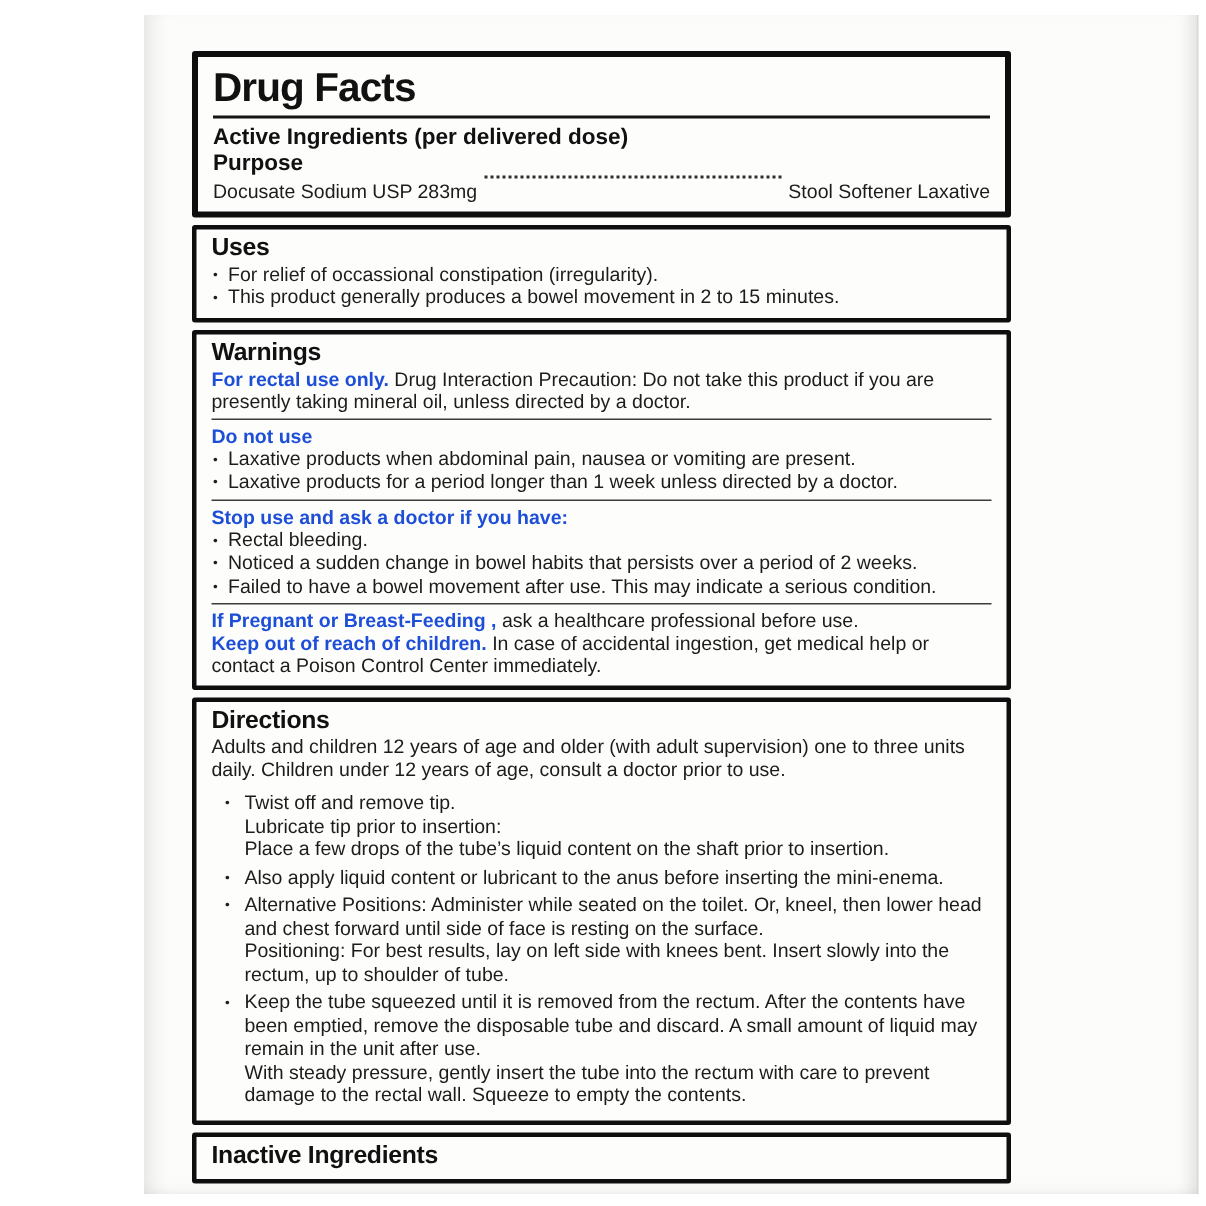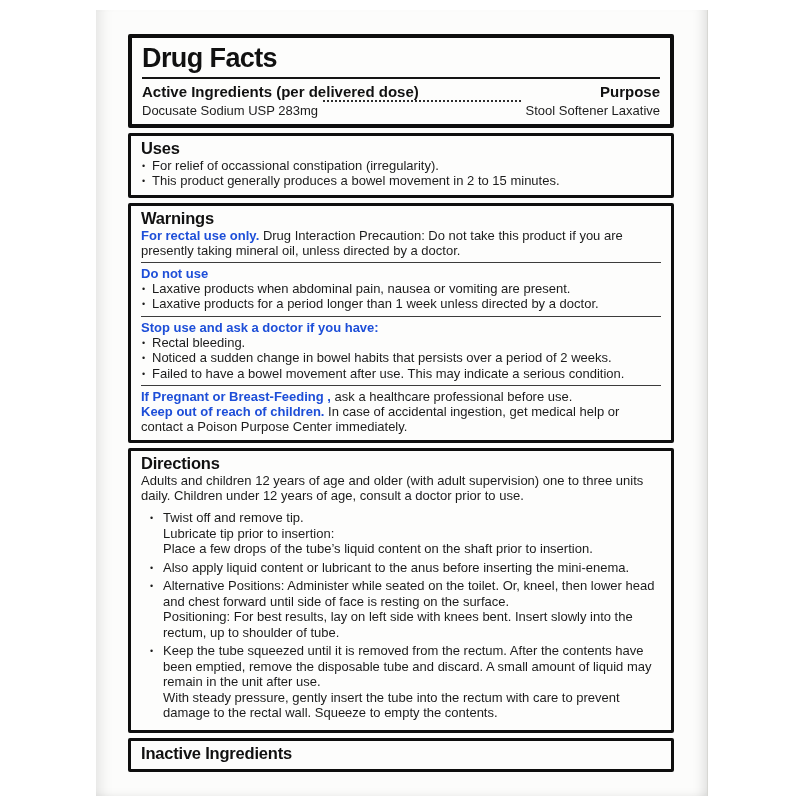--- a/index.html
+++ b/index.html
@@ -1,20 +1,20 @@
 <!DOCTYPE html>
 <html><head>
 <meta charset="utf-8">
 <style>
   * { margin:0; padding:0; box-sizing:border-box; }
   html,body { width:804px; height:804px; background:#ffffff; overflow:hidden;
     font-family:"Liberation Sans","DejaVu Sans",sans-serif; color:#1c1c1c; }
 
   .paper {
-    position:absolute; left:96px; top:10px; width:612px; height:786px;
+    position:absolute; left:96px; top:10px; width:703px; height:786px;
     background:#fcfcfb;
     border-right:1px solid #d7d7d3;
     box-shadow: inset 16px 0 14px -12px rgba(0,0,0,0.10),
                 inset -12px 0 12px -9px rgba(0,0,0,0.13),
                 inset 0 -8px 10px -8px rgba(0,0,0,0.08);
   }
 
   .label-col { position:absolute; left:32px; top:24px; width:546px; }
 
   .sec-box {
@@ -22,21 +22,21 @@
     border:3px solid #0e0e0e;
     border-radius:2px;
     padding:3px 10px 6px 10px;
     margin-bottom:5px;
   }
   .sec-box.main-top { border-width:4px; padding-top:5px; }
 
   .drug-facts-title { font-size:27px; font-weight:bold; letter-spacing:-0.6px; line-height:1.1; margin:1px 0 3px 0; color:#111; }
   .title-rule { border-top:2px solid #151515; margin:0 0 4px 0; }
 
-  .ai-head-row { display:flex; justify-content:space-between; align-items:baseline; }
+  .ai-head-row { display:flex; justify-content:space-between; align-items:baseline;flex-direction:column; }
   .ai-head, .purpose-head { font-size:15px; font-weight:bold; color:#111; }
   .ing-row { display:flex; align-items:flex-start; font-size:13px; margin-top:3px; line-height:15px; }
   .leader { flex:1; margin:0 5px; border-bottom:2px dotted #2e2e2e; transform:translateY(-3px); }
 
   h2.sec-head { font-size:16.5px; font-weight:bold; color:#111; line-height:19px; letter-spacing:-0.2px; }
 
   .body-txt { font-size:13px; line-height:15px; }
   .b { font-weight:bold; color:#1d4ed8; }
 
   ul.plain { list-style:none; }
@@ -97,21 +97,21 @@
         <li><span>Noticed a sudden change in bowel habits that persists over a period of 2 weeks.</span></li>
         <li><span>Failed to have a bowel movement after use. This may indicate a serious condition.</span></li>
       </ul>
       <div class="sub-rule"></div>
       <div class="body-txt">
         <span class="b">If Pregnant or Breast-Feeding ,</span>
         <span>ask a healthcare professional before use.</span>
       </div>
       <div class="body-txt">
         <span class="b">Keep out of reach of children.</span>
-        <span>In case of accidental ingestion, get medical help or contact a Poison Purpose Center immediately.</span>
+        <span>In case of accidental ingestion, get medical help or contact a Poison Control Center immediately.</span>
       </div>
     </div>
 
     <div class="sec-box">
       <h2 class="sec-head">Directions</h2>
       <div class="body-txt">Adults and children 12 years of age and older (with adult supervision) one to three units daily. Children under 12 years of age, consult a doctor prior to use.</div>
       <ul class="dir-list">
         <li>
           <div>Twist off and remove tip.</div>
           <div>Lubricate tip prior to insertion:</div>

